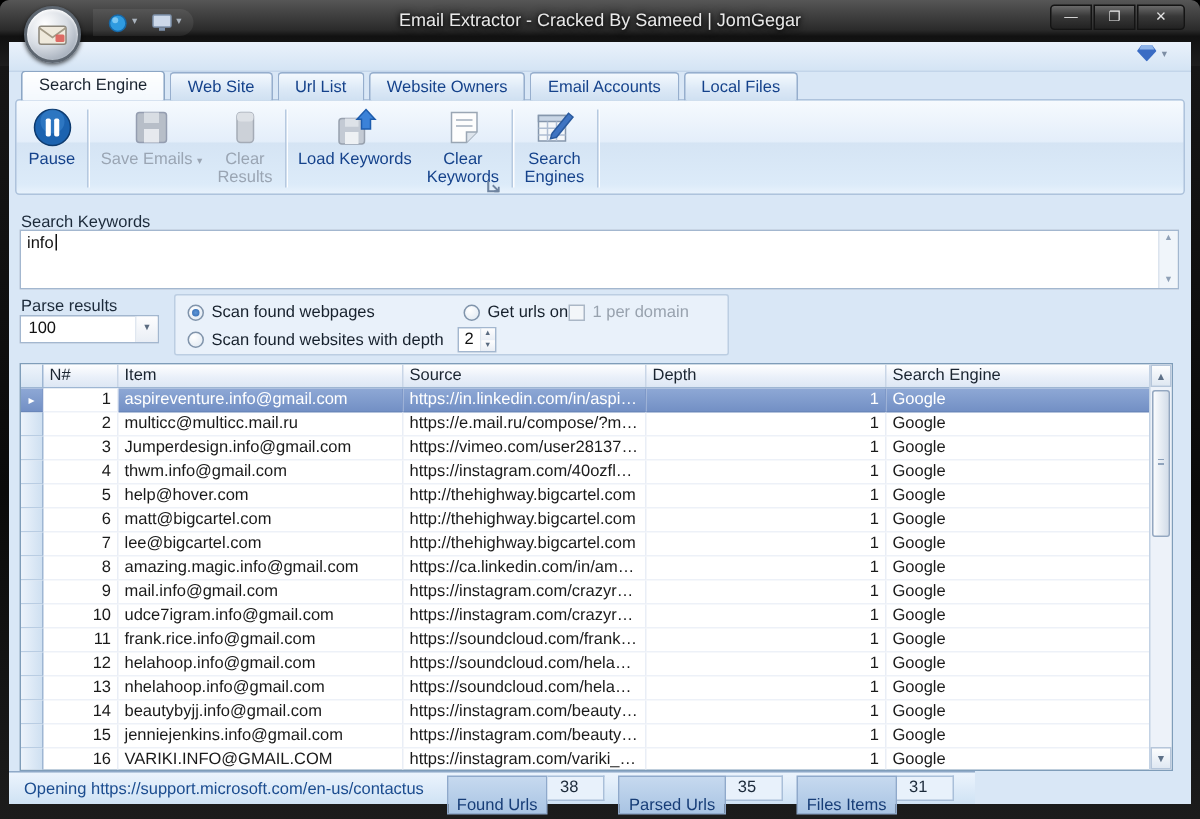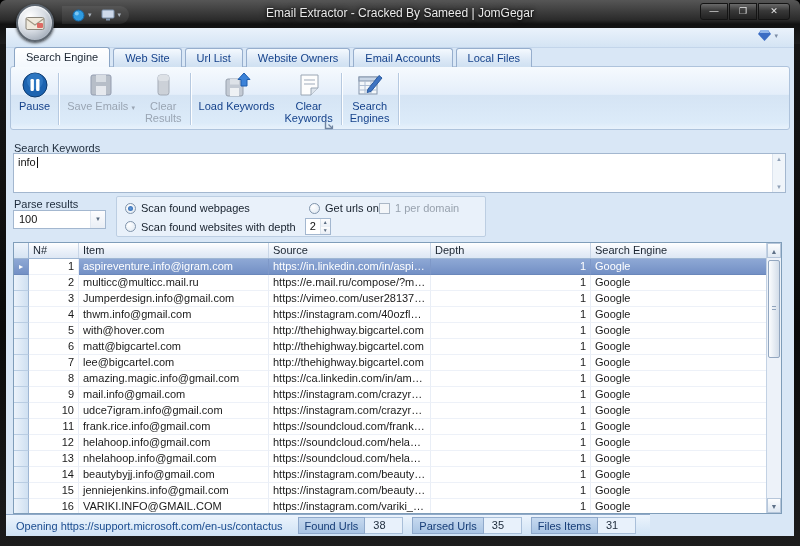--- a/index.html
+++ b/index.html
@@ -121,21 +121,21 @@
     background:repeating-linear-gradient(#8fa3bc 0 1px,transparent 1px 3px); }
 
   
   .statusbar{ position:absolute; left:6px; top:514px; width:644px; height:22px;
     background:linear-gradient(#ecf4fd,#cfe2f4); border-top:1px solid #8fa9c8;
     display:flex; align-items:center; font-size:11px; color:#1b4c8f; }
   .statusbar .msg{ margin-left:10px; white-space:nowrap; }
   .chips{ margin-left:auto; margin-right:14px; display:flex; align-items:center; gap:9px; }
   .chip{ display:flex; height:17px; }
   .chip .clabel{ background:linear-gradient(#c6d9ef,#a9c4e3); border:1px solid #8fa9cb;
-    padding:1px 6px; color:#173d77; line-height:15px; white-space:nowrap; }
+    padding:12px 6px; color:#173d77; line-height:15px; white-space:nowrap; }
   .chip .cvalue{ background:#e8f1fb; border:1px solid #a9bfd9; border-left:none; padding:0 8px;
     min-width:38px; color:#1c2a3a; line-height:15px; }
 </style>
 </head>
 <body>
 
 <div class="screen">
 
   <div class="titlebar">
     <div class="orb">
@@ -304,21 +304,21 @@
         <div class="hcell">N#</div>
         <div class="hcell">Item</div>
         <div class="hcell">Source</div>
         <div class="hcell">Depth</div>
         <div class="hcell" style="border-right:none">Search Engine</div>
       </div>
       <div id="table-body">
           <div class="trow sel">
     <div class="cell gutter">▸</div>
     <div class="cell cell-n">1</div>
-    <div class="cell">aspireventure.info@igram.com</div>
+    <div class="cell">aspireventure.info@gmail.com</div>
     <div class="cell">https://in.linkedin.com/in/aspireventure</div>
     <div class="cell cell-depth">1</div>
     <div class="cell" style="border-right:none">Google</div>
   </div>
           <div class="trow">
     <div class="cell gutter"></div>
     <div class="cell cell-n">2</div>
     <div class="cell">multicc@multicc.mail.ru</div>
     <div class="cell">https://e.mail.ru/compose/?mailto=mailt...</div>
     <div class="cell cell-depth">1</div>
@@ -336,21 +336,21 @@
     <div class="cell gutter"></div>
     <div class="cell cell-n">4</div>
     <div class="cell">thwm.info@gmail.com</div>
     <div class="cell">https://instagram.com/40ozflocko/</div>
     <div class="cell cell-depth">1</div>
     <div class="cell" style="border-right:none">Google</div>
   </div>
           <div class="trow">
     <div class="cell gutter"></div>
     <div class="cell cell-n">5</div>
-    <div class="cell">with@hover.com</div>
+    <div class="cell">help@hover.com</div>
     <div class="cell">http://thehighway.bigcartel.com</div>
     <div class="cell cell-depth">1</div>
     <div class="cell" style="border-right:none">Google</div>
   </div>
           <div class="trow">
     <div class="cell gutter"></div>
     <div class="cell cell-n">6</div>
     <div class="cell">matt@bigcartel.com</div>
     <div class="cell">http://thehighway.bigcartel.com</div>
     <div class="cell cell-depth">1</div>

